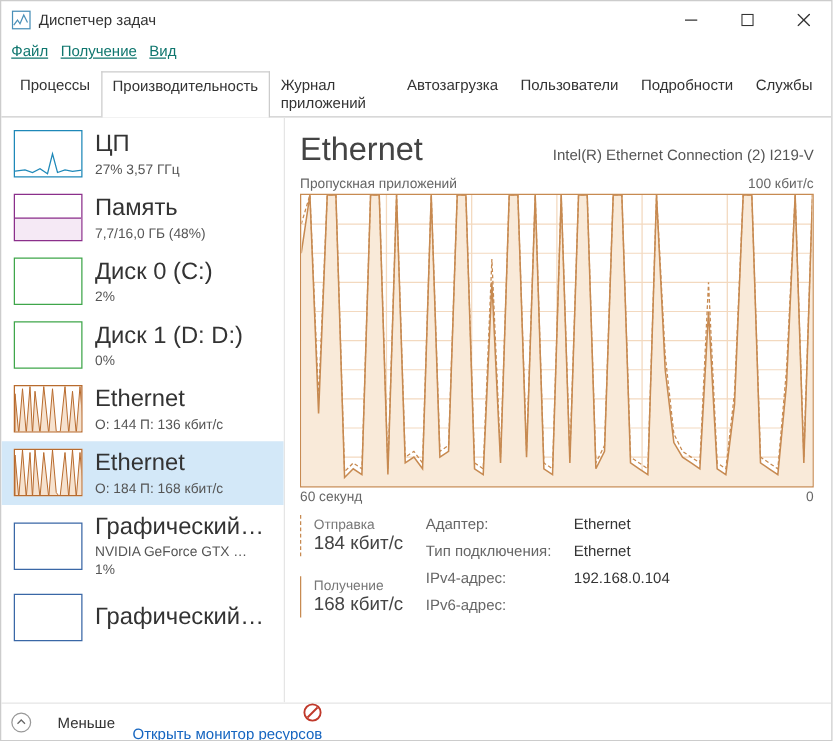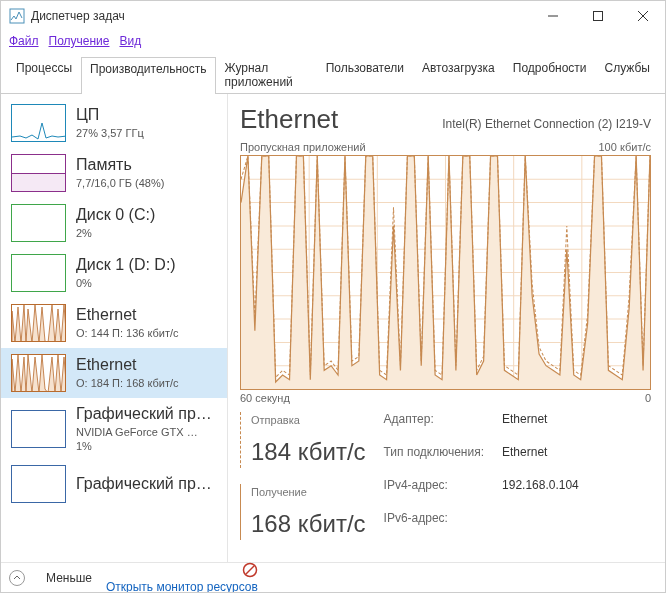--- a/index.html
+++ b/index.html
@@ -5,38 +5,38 @@
   * { box-sizing: border-box; margin: 0; padding: 0; font-family: "Segoe UI", Tahoma, sans-serif; }
   body { background: #fff; width: 666px; height: 593px; overflow: hidden; display: flex; flex-direction: column; border: 1px solid #ccc; }
 
   
   .titlebar { height: 30px; display: flex; align-items: center; padding-left: 8px; font-size: 12px; color: #333; }
   .titlebar .icon { width: 16px; height: 16px; margin-right: 6px; }
   .titlebar .spacer { flex: 1; }
   .titlebar .wbtn { width: 45px; height: 30px; display: flex; align-items: center; justify-content: center; cursor: pointer; }
 
   
-  .menubar { height: 20px; display: flex; align-items: center; padding: 0 8px; gap: 10px; font-size: 12px; color: #6d28d9; }
+  .menubar { height: 20px; display: flex; align-items: center; padding: 0 8px; gap: 10px; font-size: 12px; color: #0f766e; }
   .menubar span { text-decoration: underline; cursor: pointer; }
 
   
   .tabs { display: flex; border-bottom: 1px solid #ccc; padding: 2px 6px 0 6px; font-size: 12px; margin-top: 3px; }
   .tab { padding: 4px 8px; border: 1px solid transparent; border-bottom: none; cursor: pointer; color: #333; }
   .tab.active { border-color: #ccc; background: #fff; position: relative; top: 1px; text-align: center; }
 
   
   .body { flex: 1; display: flex; overflow: hidden; }
 
   
   .sidebar { width: 227px; border-right: 1px solid #e5e5e5; overflow-y: hidden; padding: 4px 0 0 0; }
   .side-item { display: flex; align-items: center; padding: 6px 8px 6px 10px; gap: 10px; cursor: pointer; }
   .side-item.selected { background: #d3e8f8; }
   .side-thumb { width: 55px; height: 38px; border: 1px solid; flex-shrink: 0; position: relative; overflow: hidden; background: #fff; }
   .side-text { font-size: 12px; color: #333; line-height: 1.3; overflow: hidden; }
-  .side-text .title { font-size: 16px; white-space: nowrap; overflow: hidden; text-overflow: ellipsis; max-width: 140px; }
+  .side-text .title { font-size: 19px; white-space: nowrap; overflow: hidden; text-overflow: ellipsis; max-width: 140px; }
   .side-text .sub { color: #555; white-space: nowrap; overflow: hidden; text-overflow: ellipsis; max-width: 140px; font-size: 11px; }
 
   .thumb-cpu { border-color: #1e88b8; }
   .thumb-mem { border-color: #8b2f8b; }
   .thumb-mem::before { content:""; position:absolute; left:0; right:0; top:50%; bottom:0; background:#f5e9f5; border-top:1px solid #8b2f8b; }
   .thumb-disk { border-color: #3fa64a; }
   .thumb-eth { border-color: #b86b2e; }
   .thumb-gpu { border-color: #3a67a6; }
 
   
@@ -49,21 +49,21 @@
   .chart { height: 235px; border: 1px solid #c78a51; background: #fff; position: relative; overflow: hidden; }
   .chart .grid line { stroke: #f3d9bf; stroke-width:1; }
   .chart-foot { display: flex; justify-content: space-between; font-size: 11px; color: #666; margin: 2px 0 8px 0; }
 
   
   .details { display: flex; gap: 18px; font-size: 12px; color: #555; }
   .det-left { display:flex; flex-direction:column; gap:16px; }
   .det-block { border-left: 1px dashed #c78a51; padding: 2px 0 2px 10px; }
   .det-block.solid { border-left-style: solid; }
   .det-block .lbl { font-size: 11px; color: #777; }
-  .det-block .val { font-size: 24px; color: #444; margin-top: 12px; }
+  .det-block .val { font-size: 15px; color: #444; margin-top: 0px; }
   .det-grid { display: grid; grid-template-columns: auto auto; gap: 4px 18px; align-items: start; }
   .det-grid .k { color: #666; }
   .det-grid .v { color: #333; }
 
   
   .footer { height: 30px; border-top: 1px solid #e5e5e5; display: flex; align-items: center; padding: 0 8px; font-size: 12px; gap: 14px; }
   .footer .less { display: flex; align-items: center; gap: 21px; cursor: pointer; color: #333; }
   .footer .rmon { display: flex; align-items: flex-end; gap: 2px; cursor: pointer; color: #1565c0; flex-direction: column; }
   .circle { width:16px; height:16px; border:1px solid #999; border-radius:50%; display:flex; align-items:center; justify-content:center; font-size:10px; }
 </style>
@@ -98,22 +98,22 @@
 <div class="menubar">
   <span>Файл</span>
   <span>Получение</span>
   <span>Вид</span>
 </div>
 
 <div class="tabs">
   <div class="tab">Процессы</div>
   <div class="tab active">Производительность</div>
   <div class="tab">Журнал приложений</div>
+  <div class="tab">Автозагрузка</div>
   <div class="tab">Пользователи</div>
-  <div class="tab">Автозагрузка</div>
   <div class="tab">Подробности</div>
   <div class="tab">Службы</div>
 </div>
 
 <div class="body">
 
   <div class="sidebar">
     <div class="side-item">
       <div class="side-thumb thumb-cpu">
         <svg width="55" height="38">

